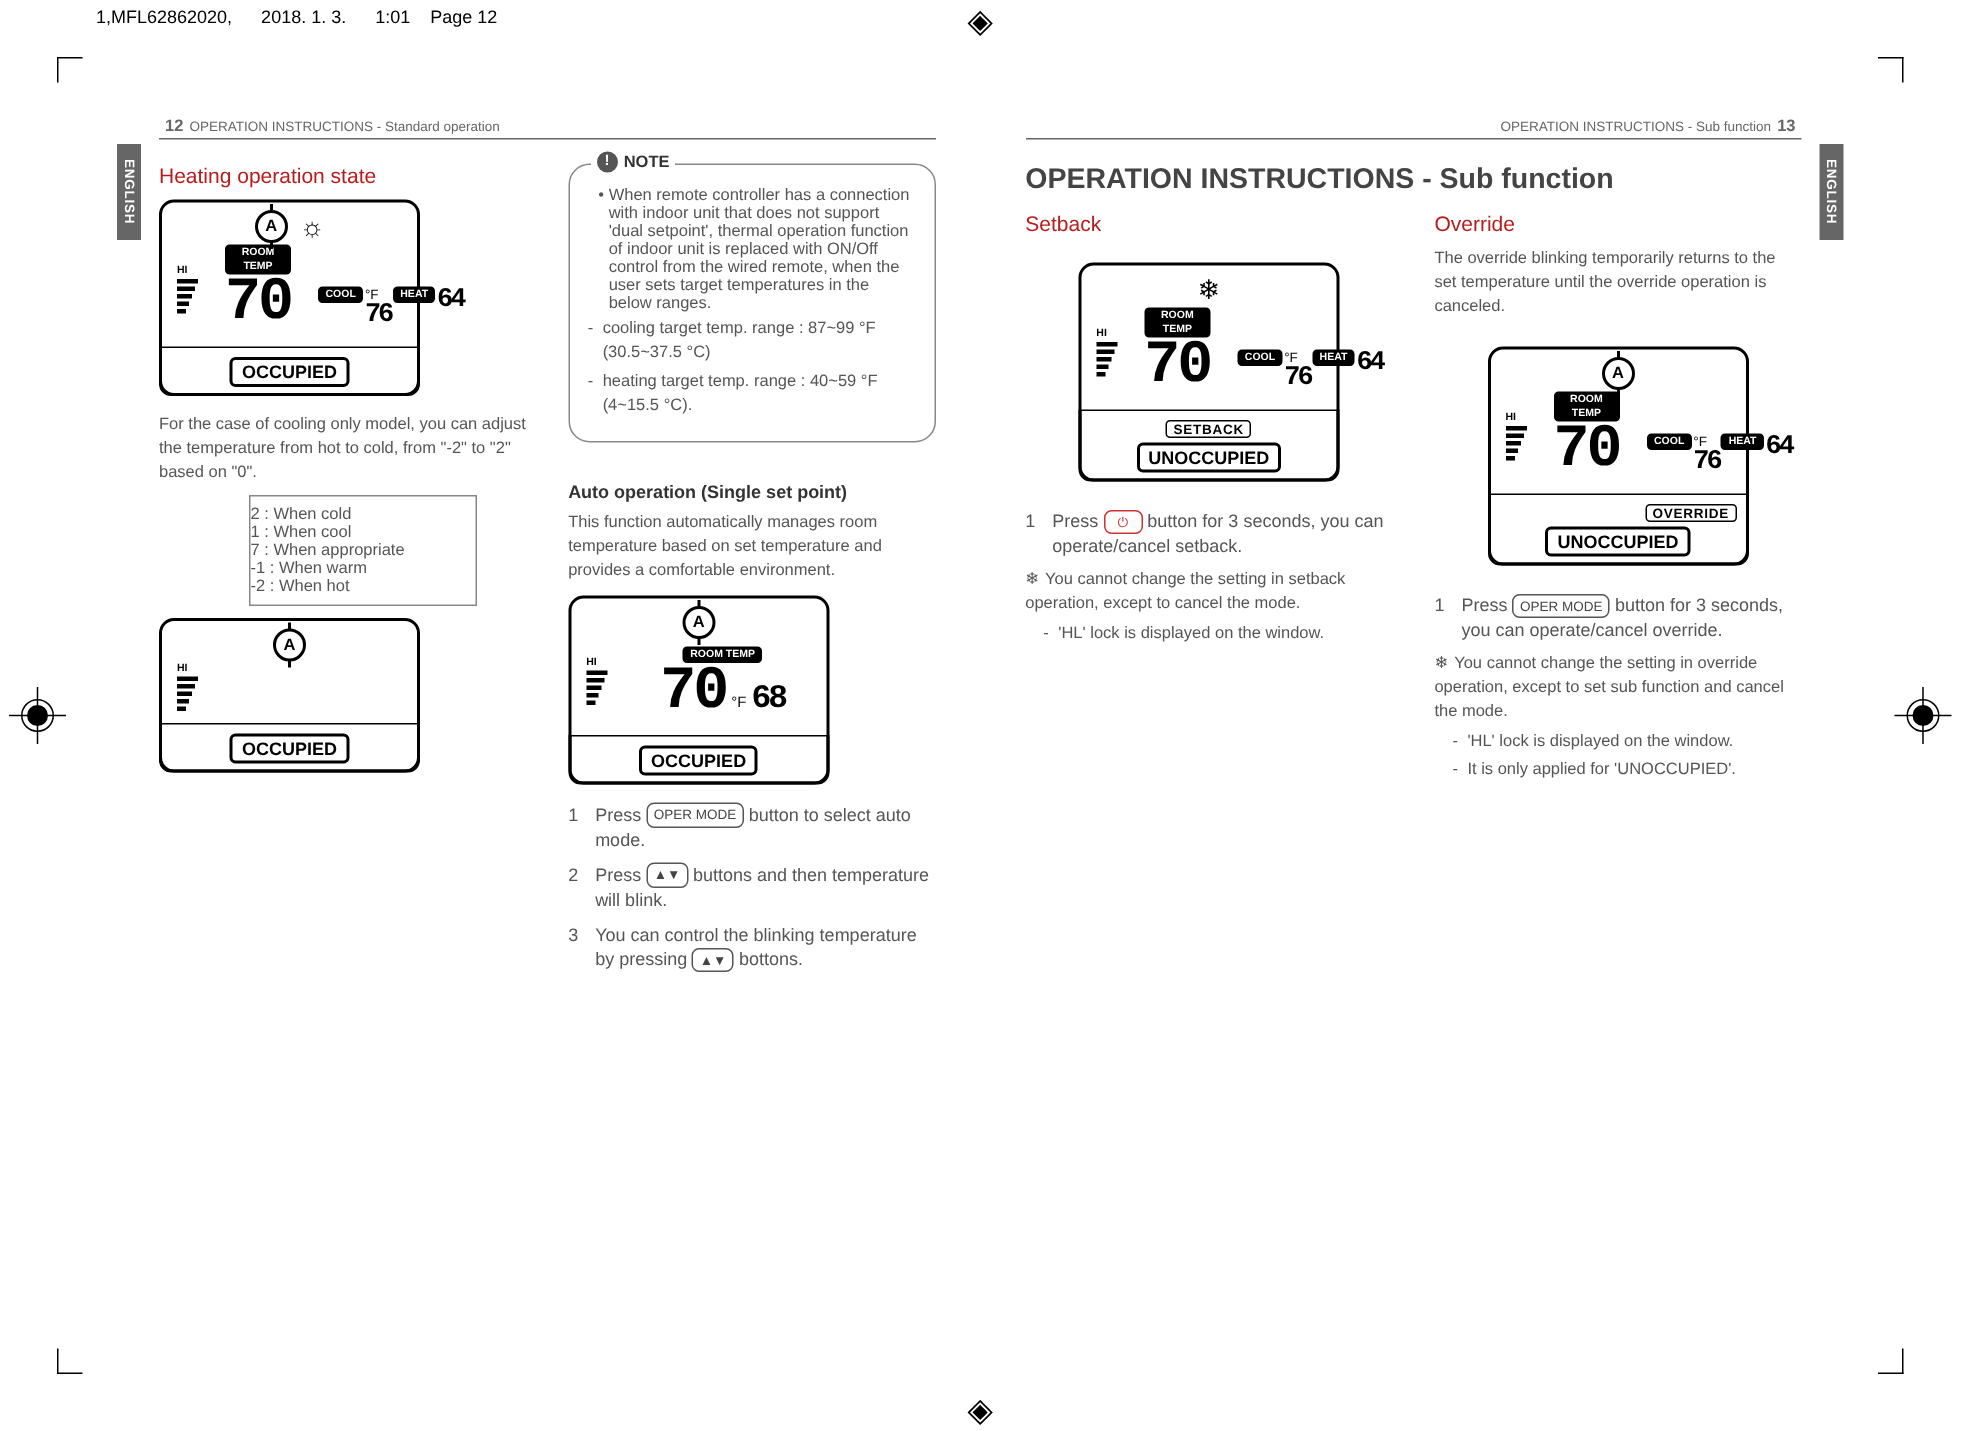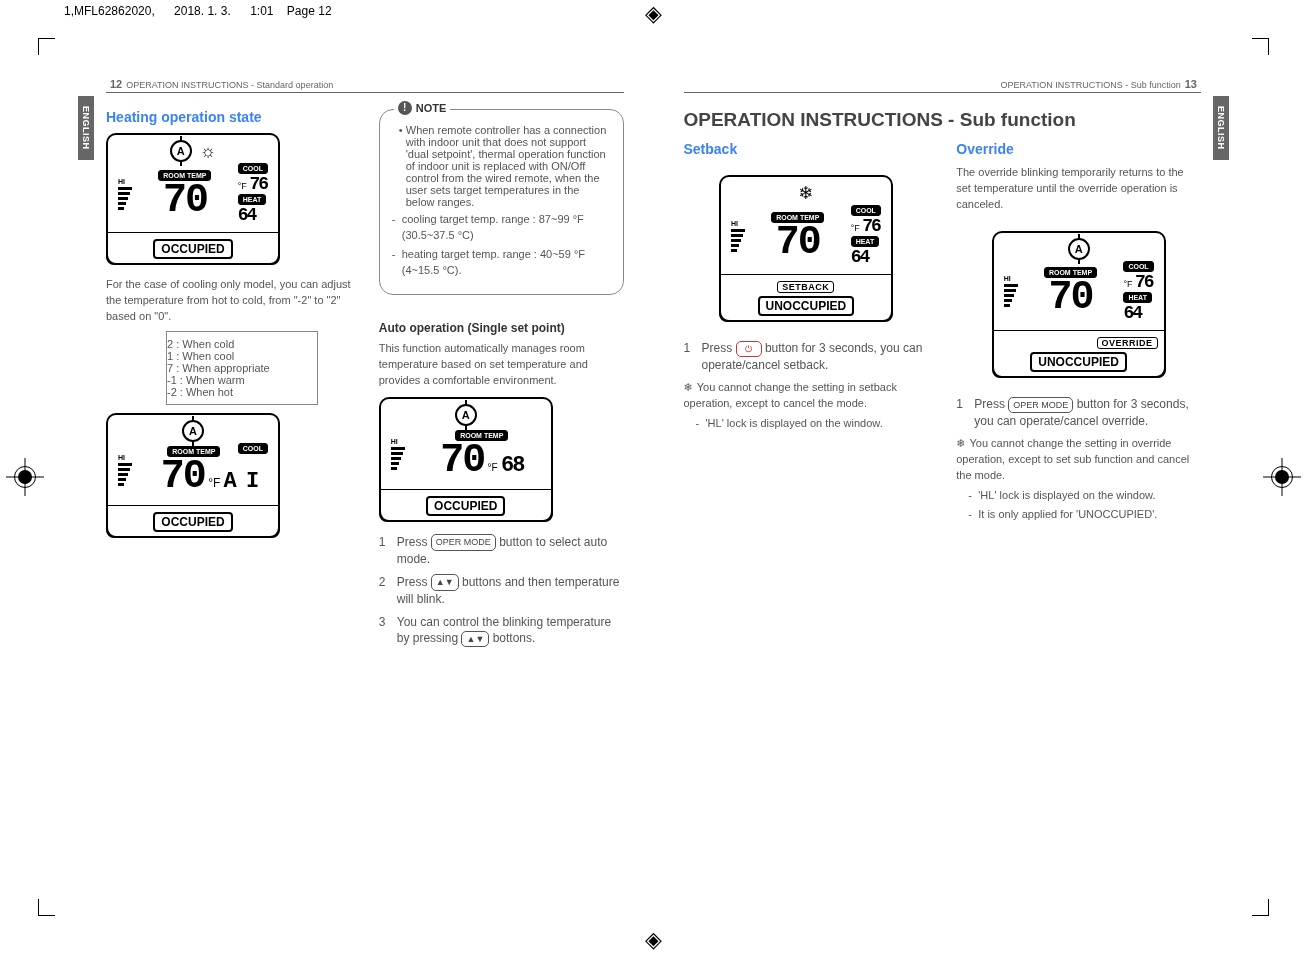--- a/index.html
+++ b/index.html
@@ -111,22 +111,22 @@
   .leaf.right .columns { margin-right: 28px; }
   .col { flex: 1; }
   h1.section-title {
     font-size: 19px;
     color: #444;
     margin: 0 0 10px 0;
     font-weight: bold;
   }
   h2.sub-title {
     font-size: 14px;
-    color: #3b82f6;
-    font-weight: bold;
+    color: #b91c1c;
+    font-weight: normal;
     margin: 0 0 8px 0;
   }
   h3.mini-title {
     font-size: 12px;
     color: #333;
     font-weight: bold;
     margin: 14px 0 6px 0;
   }
   p { margin: 4px 0; line-height: 1.45; font-size: 11px; color: #555;}
   .device {
@@ -168,21 +168,21 @@
     font-family: "Courier New", monospace;
     font-weight: bold;
     letter-spacing:-2px;
   }
   .big-temp { font-size: 40px; line-height: 1;}
   .pill {
     border:1.5px solid #000; border-radius: 3px; padding: 0 4px; font-size:7px; font-weight:bold;
     display:inline-block; line-height:1.3;
   }
   .pill.inv { background:#000; color:#fff; border-color:#000;}
-  .side-temps { display:flex; flex-direction:column; align-items:flex-start; gap:1px; font-size:9px;}
+  .side-temps { display:flex; flex-direction:row; align-items:flex-start; gap:1px; font-size:9px;margin-top:24px;}
   .side-temps .small-seg { font-size:18px; line-height:1;}
   .status-zone {
     border:2px solid #000; border-top:1.5px solid #000;
     border-radius: 0 0 8px 8px;
     padding:4px 6px; margin:4px -2px -2px -2px;
     text-align:center;
   }
   .status-zone .st {
     display:inline-block; border:1.5px solid #000; border-radius:3px; padding:0 4px;
     font-size:9px; font-weight:bold; letter-spacing:0.5px; margin:1px 0;
@@ -329,27 +329,20 @@
                 <div class="lcd-row">
                   <div class="fan-stack">
                     <span style="font-size:7px;">HI</span>
                     <div class="bars">
                         <span></span>
                         <span></span>
                         <span></span>
                         <span></span>
                         <span></span>
                       </div>
-                  </div>
-                  <div style="flex:1; text-align:center;">
-                    <div><span class="pill inv">ROOM TEMP</span>
-                         <span class="pill inv" style="float:right">COOL</span></div>
-                    <span class="seg big-temp">70</span>
-                    <span>°F</span>
-                    <span class="seg" style="font-size:22px;">A I</span>
                   </div>
                 </div>
               </div>
               <div class="status-zone">
                 <span class="big">OCCUPIED</span>
               </div>
             </div>
           </div>
         </div>
 

